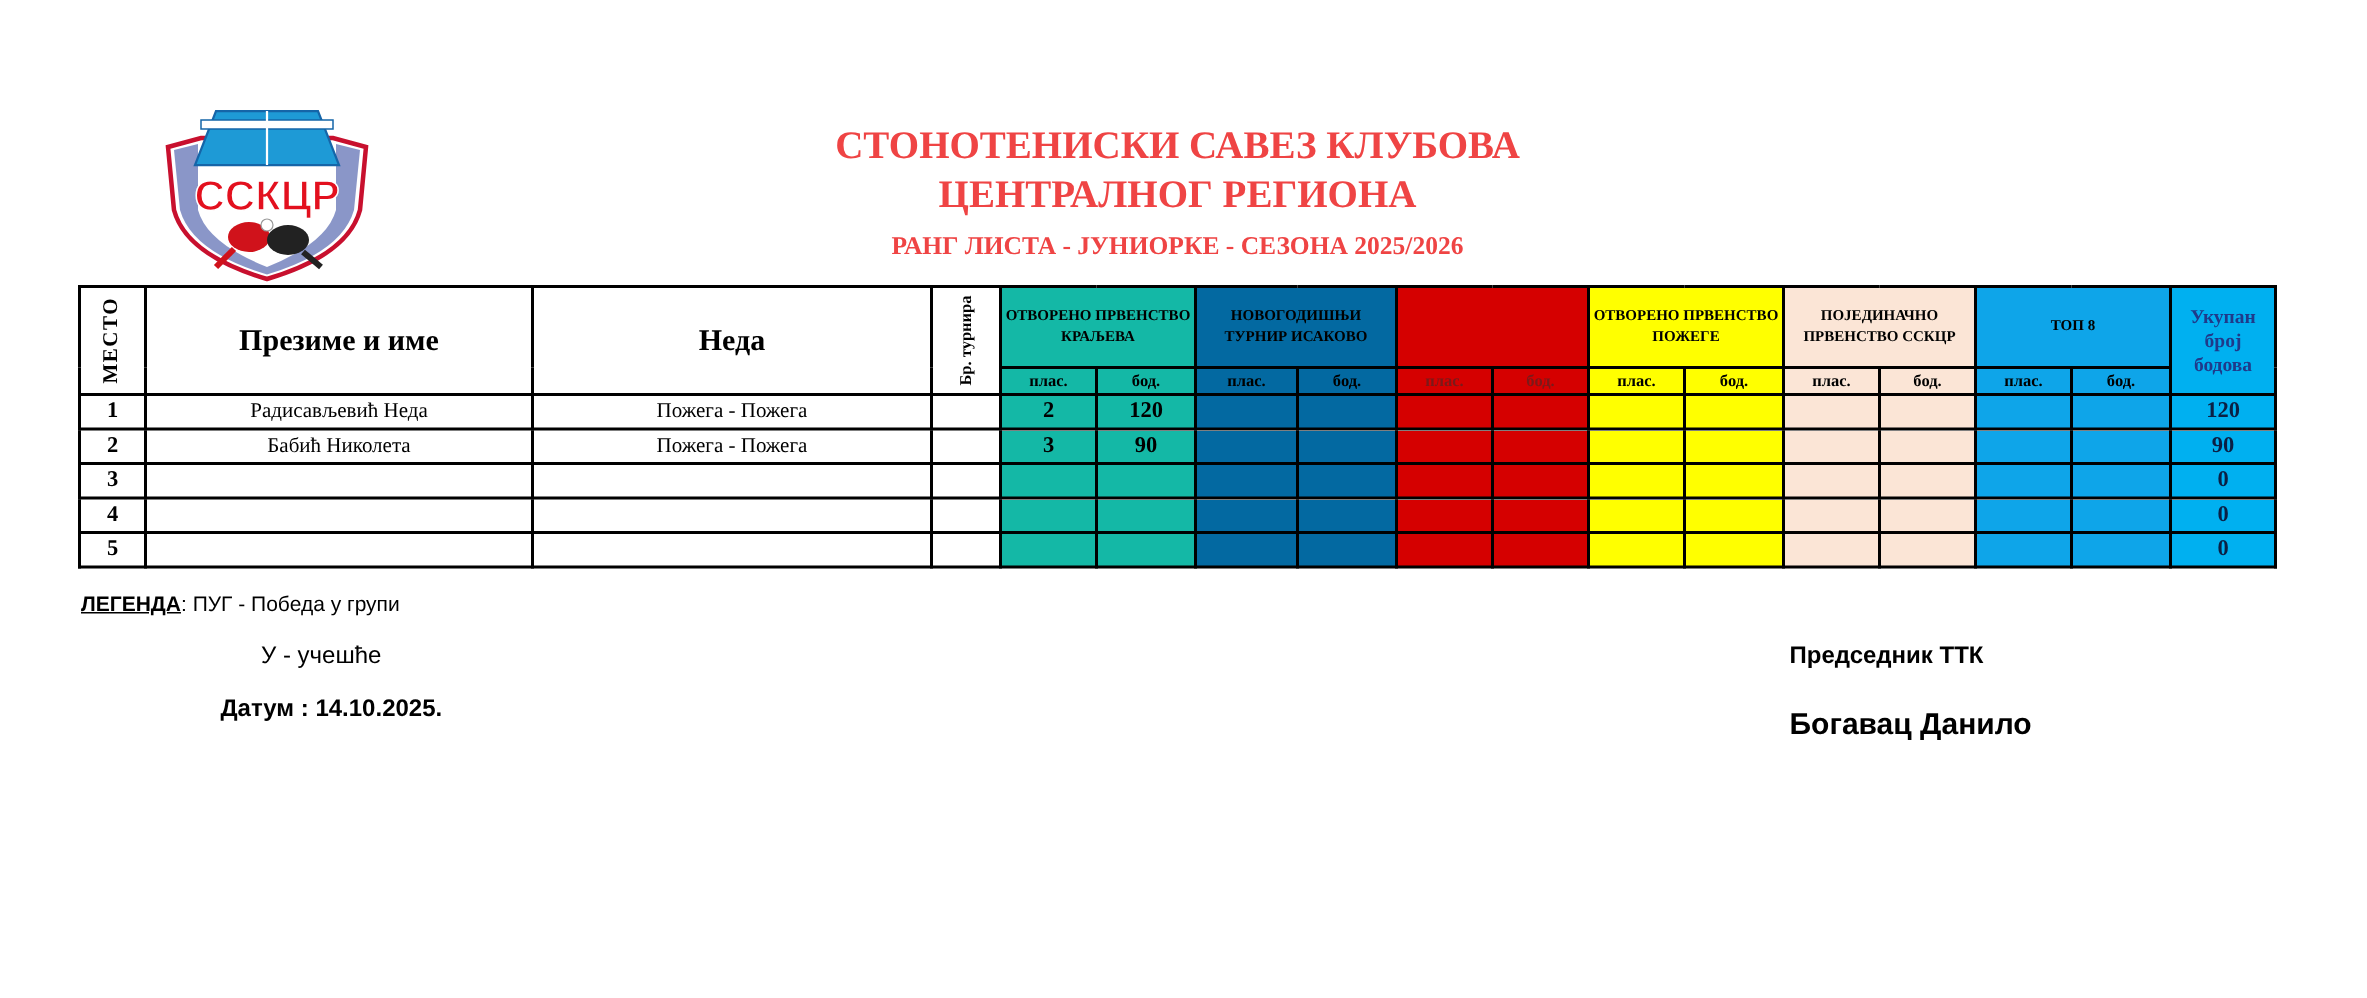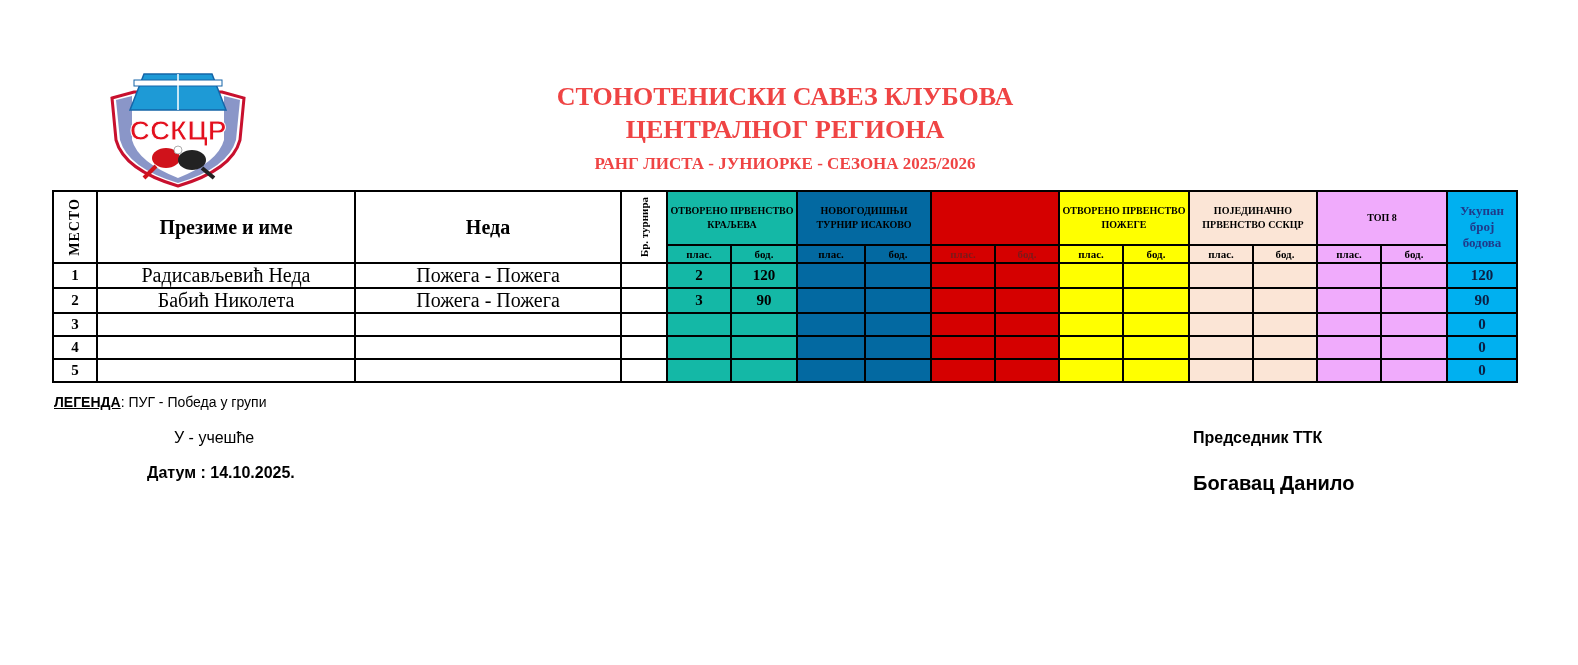--- a/index.html
+++ b/index.html
@@ -11,27 +11,27 @@
   .t3{font-size:17px;line-height:28px;margin-top:4px;}
   table.rank{position:absolute;left:52px;top:190px;border-collapse:collapse;table-layout:fixed;}
   table.rank td, table.rank th{border:2px solid #000;padding:0;text-align:center;vertical-align:middle;overflow:hidden;}
   .hdr-big{font-size:20px;font-weight:bold;}
   .vert{writing-mode:vertical-rl;transform:rotate(180deg);font-weight:bold;white-space:nowrap;margin:0 auto;}
   .vert-mesto{font-size:14px;letter-spacing:1px;}
   .vert-br{font-size:11px;}
   .grp{font-size:10px;font-weight:bold;line-height:14px;}
   .sub{font-size:11px;font-weight:bold;height:16px;}
   .cell-num{font-size:15px;font-weight:bold;}
-  .cell-txt{font-size:20px;}
+  .cell-txt{font-size:14px;}
   .c-blue{background:#14b8a6;}
   .c-green{background:#0369a1;}
   .c-red{background:#d50000;}
   .c-yellow{background:#ffff00;}
   .c-peach{background:#fbe5d6;}
-  .c-salmon{background:#f0abfc;margin-left:12px;}
+  .c-salmon{background:#0ea5e9;margin-left:12px;}
   .c-cyan{background:#00b0f0;}
   .total-h{font-size:13px;font-weight:bold;color:#1f3a8a;line-height:16px;}
   .total-v{font-size:15px;font-weight:bold;color:#0b1f44;}
   tr.row td{height:21px;}
   .legend{position:absolute;left:54px;top:394px;font-family:"Liberation Sans",sans-serif;font-size:14px;}
   .legend .lbl{font-weight:bold;text-decoration:underline;}
   .legend2{position:absolute;left:174px;top:429px;font-family:"Liberation Sans",sans-serif;font-size:16px;}
   .date{position:absolute;left:147px;top:464px;font-family:"Liberation Sans",sans-serif;font-size:16px;font-weight:bold;}
   .pres1{position:absolute;left:1193px;top:429px;font-family:"Liberation Sans",sans-serif;font-size:16px;font-weight:bold;}
   .pres2{position:absolute;left:1193px;top:472px;font-family:"Liberation Sans",sans-serif;font-size:20px;font-weight:bold;}

